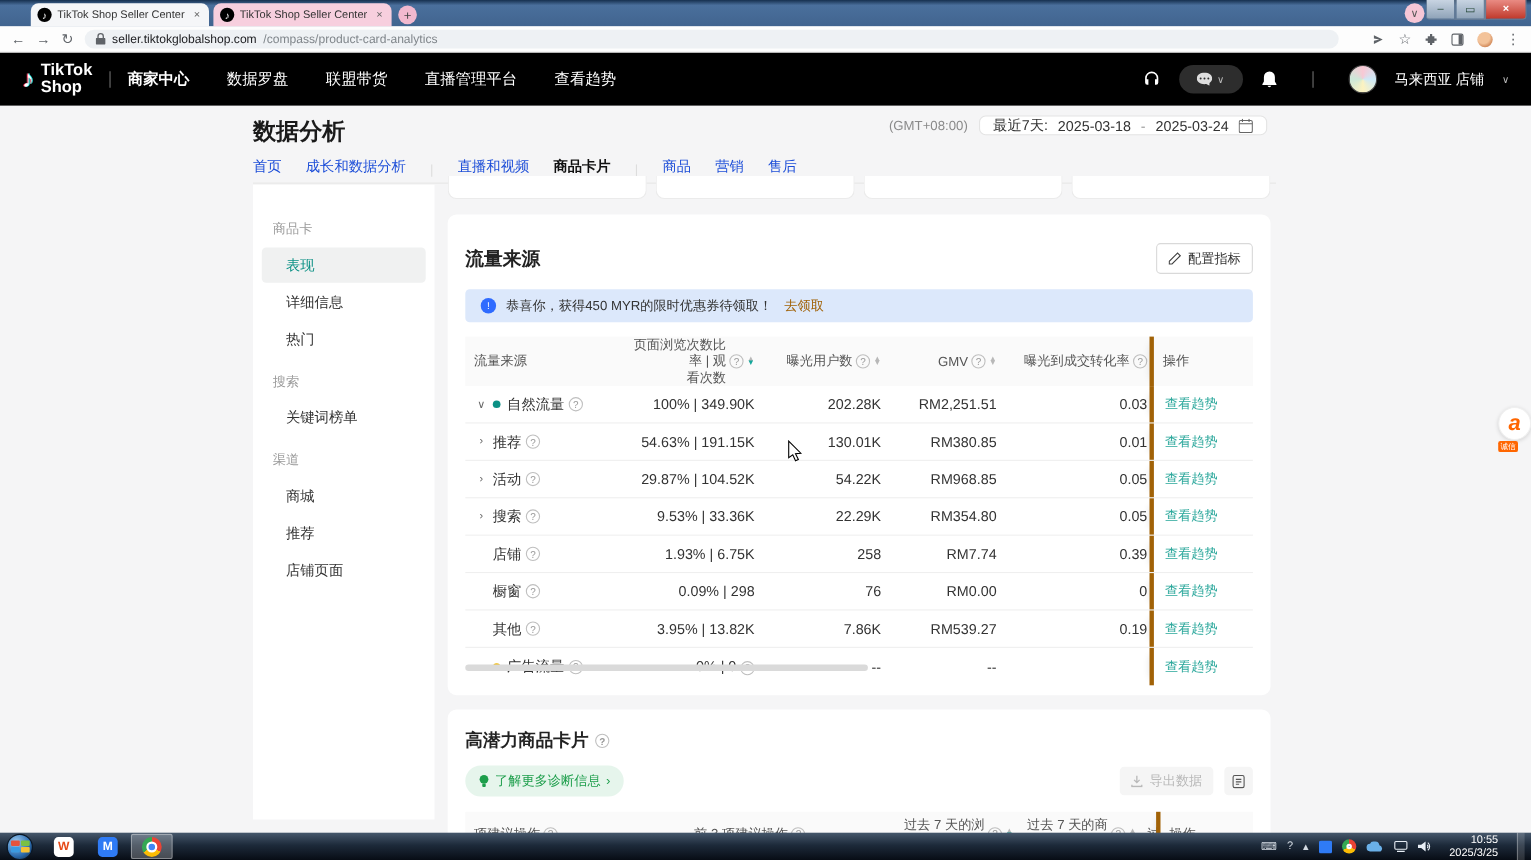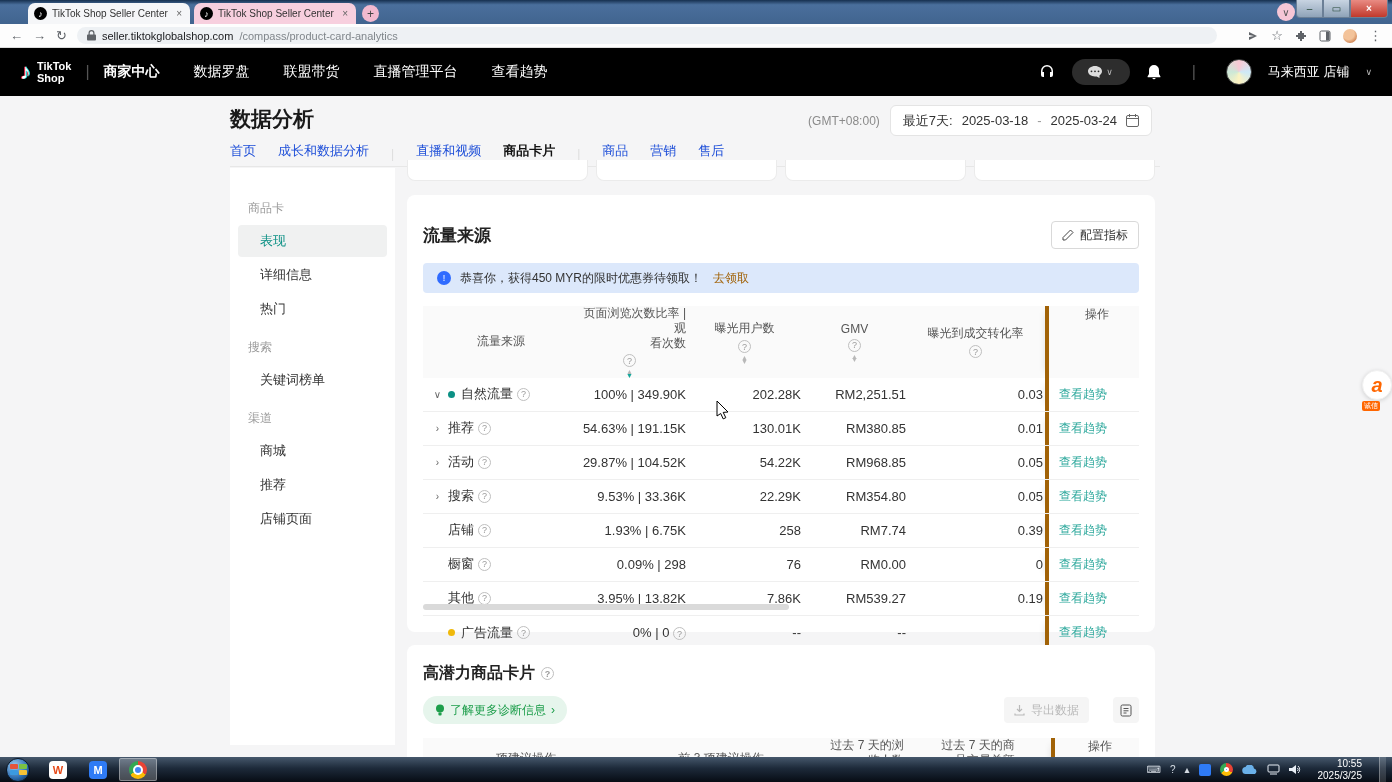--- a/index.html
+++ b/index.html
@@ -35,38 +35,38 @@
     align-items:center; gap:6px; padding:0 10px; font-size:11px; }
   .url-domain { color:#202124; }
   .url-path { color:#80868b; }
   .tb-icons { display:flex; align-items:center; gap:12px; margin-left:auto; }
   .mini-avatar { width:14px; height:14px; border-radius:50%; background:radial-gradient(circle at 40% 35%, #f3c39a 45%, #b3541e); }
 
   
   #appnav { left:0; top:48px; width:1392px; height:48px; background:#000; display:flex; align-items:center; padding:0 20px; }
   #brand { display:flex; align-items:center; gap:6px; color:#fff; }
   #brand .note { font-size:22px; text-shadow:1px 0 #25f4ee, -1px 0 #fe2c55; }
-  #brand .words { font-size:11px; font-weight:bold; line-height:1.1; }
+  #brand .words { font-size:15px; font-weight:bold; line-height:1.1; }
   .nav-sep { color:#555; margin:0 14px; font-size:16px; }
   #nav-items { display:flex; gap:34px; }
   .nav-item { color:#fff; font-size:14px; }
   .nav-item.current { font-weight:bold; }
   #appnav-right { margin-left:auto; display:flex; align-items:center; gap:16px; color:#fff; }
   .pill { background:#2d2d2d; border-radius:14px; height:26px; width:58px; display:flex; align-items:center;
     justify-content:center; gap:4px; color:#ddd; }
   .avatar { width:26px; height:26px; border-radius:50%;
     background:conic-gradient(#f9c8d4, #cde9f7, #fdf3c0, #cbe8d8, #f9c8d4); border:1px solid #444; }
   #store-name { font-size:13px; }
   .chev { font-size:9px; color:#bbb; }
 
   
   #page-title { left:230px; top:105px; font-size:21px; font-weight:bold; color:#1a1a1a; }
   #date-zone { right:240px; top:105px; display:flex; align-items:center; gap:10px; }
   #tz { font-size:12px; color:#8a8a8a; }
-  #date-box { background:#fff; border:1px solid #e4e4e4; border-radius:6px; height:31px; display:flex;
+  #date-box { background:#fff; border:1px solid #e4e4e4; border-radius:6px; height:18px; display:flex;
     align-items:center; gap:9px; padding:0 12px; font-size:13px; color:#333; }
   #date-box .dash { color:#999; }
 
   #pagetabs { left:230px; top:142px; display:flex; align-items:center; gap:22px; height:24px; }
   .ptab { font-size:13px; color:#1d4ed8; position:relative; padding-bottom:6px; }
   .ptab.active { color:#111; font-weight:bold; }
   .ptab.active::after { content:""; position:absolute; left:2px; right:2px; bottom:-2px; height:3px;
     background:#0c9185; border-radius:2px; }
   .pt-sep { color:#ddd; font-size:12px; }
   #tabs-rule { left:230px; top:166px; width:930px; height:1px; background:#e7e7e7; }
@@ -88,21 +88,21 @@
   #config-btn { border:1px solid #d9d9d9; border-radius:4px; height:28px; padding:0 10px; display:flex;
     align-items:center; gap:6px; font-size:12px; color:#333; background:#fff; }
   #banner { background:#dce8fb; border-radius:4px; height:30px; display:flex; align-items:center; gap:9px;
     padding:0 14px; font-size:12px; color:#333; margin-bottom:13px; }
   #banner-icon { width:14px; height:14px; border-radius:50%; background:#2f6bff; color:#fff; font-size:9px;
     display:flex; align-items:center; justify-content:center; flex:0 0 14px; }
   #banner-link { color:#a16207; margin-left:2px;font-family:Liberation Serif, serif; }
 
   .grid-row { display:grid; grid-template-columns:150px 115px 115px 105px 137px 94px; align-items:center; }
   #thead { background:#fafafa; min-height:36px; font-size:12px; color:#555; }
-  .th { display:flex; align-items:center; justify-content:flex-end; gap:3px; padding-right:2px; text-align:right;flex-direction:column; }
+  .th { display:flex; align-items:center; justify-content:flex-end; gap:3px; padding-right:2px; text-align:right; }
   .th.first { justify-content:flex-start; padding-left:8px; }
   .th2l { display:flex; flex-direction:column; align-items:flex-end; line-height:1.25; }
   .q { width:13px; height:13px; border:1px solid #bfbfbf; border-radius:50%; color:#9a9a9a; font-size:9px;
     display:inline-flex; align-items:center; justify-content:center; flex:0 0 13px; }
   .sorter { display:inline-flex; flex-direction:column; line-height:0.55; font-size:7px; color:#b8b8b8; }
   .sorter .on { color:#14a79b; }
   .opcell { height:100%; display:flex; align-items:center; padding-left:10px; border-left:4px solid #a16207;
     box-shadow:-7px 0 7px -7px rgba(0,0,0,0.10); }
   .trow { height:34px; border-bottom:1px solid #efefef; font-size:13px; color:#333; }
   .trow:last-child { border-bottom:none; }
@@ -112,21 +112,21 @@
   .dot { width:7px; height:7px; border-radius:50%; flex:0 0 7px; margin-right:2px; }
   .trend-link { color:#2aa79b; font-size:12px; }
   #hscroll { position:absolute; left:16px; bottom:22px; width:366px; height:6px; border-radius:3px; background:#dadada; }
 
   
   #card2 { left:407px; top:645px; width:748px; height:150px; padding:14px 16px; }
   #pot-title-row { display:flex; align-items:center; gap:6px; font-size:16px; font-weight:bold; color:#222; margin:4px 0 12px; }
   #pot-sub { display:flex; align-items:center; justify-content:space-between; margin-bottom:14px; }
   #tip-pill { background:#e6f5ec; border-radius:14px; height:28px; display:flex; align-items:center; gap:5px;
     padding:0 12px; font-size:12px; color:#1d9e4b; }
-  #pot-actions { display:flex; gap:24px; }
+  #pot-actions { display:flex; gap:10px; }
   #export-btn { background:#f5f5f5; border-radius:4px; height:26px; padding:0 10px; display:flex; align-items:center;
     gap:6px; font-size:12px; color:#b9b9b9; }
   #report-btn { width:26px; height:26px; background:#f5f5f5; border-radius:4px; display:flex; align-items:center;
     justify-content:center; color:#666; font-size:12px; }
   .grid-row2 { display:grid; grid-template-columns:200px 190px 110px 112px 16px 88px; align-items:center; }
   #thead2 { background:#fafafa; min-height:40px; font-size:12px; color:#555; }
 
   
   #ali-float { right:-8px; top:370px; width:38px; text-align:center; }
   #ali-circle { width:30px; height:30px; border-radius:50%; background:#fff; border:1px solid #f0f0f0;

